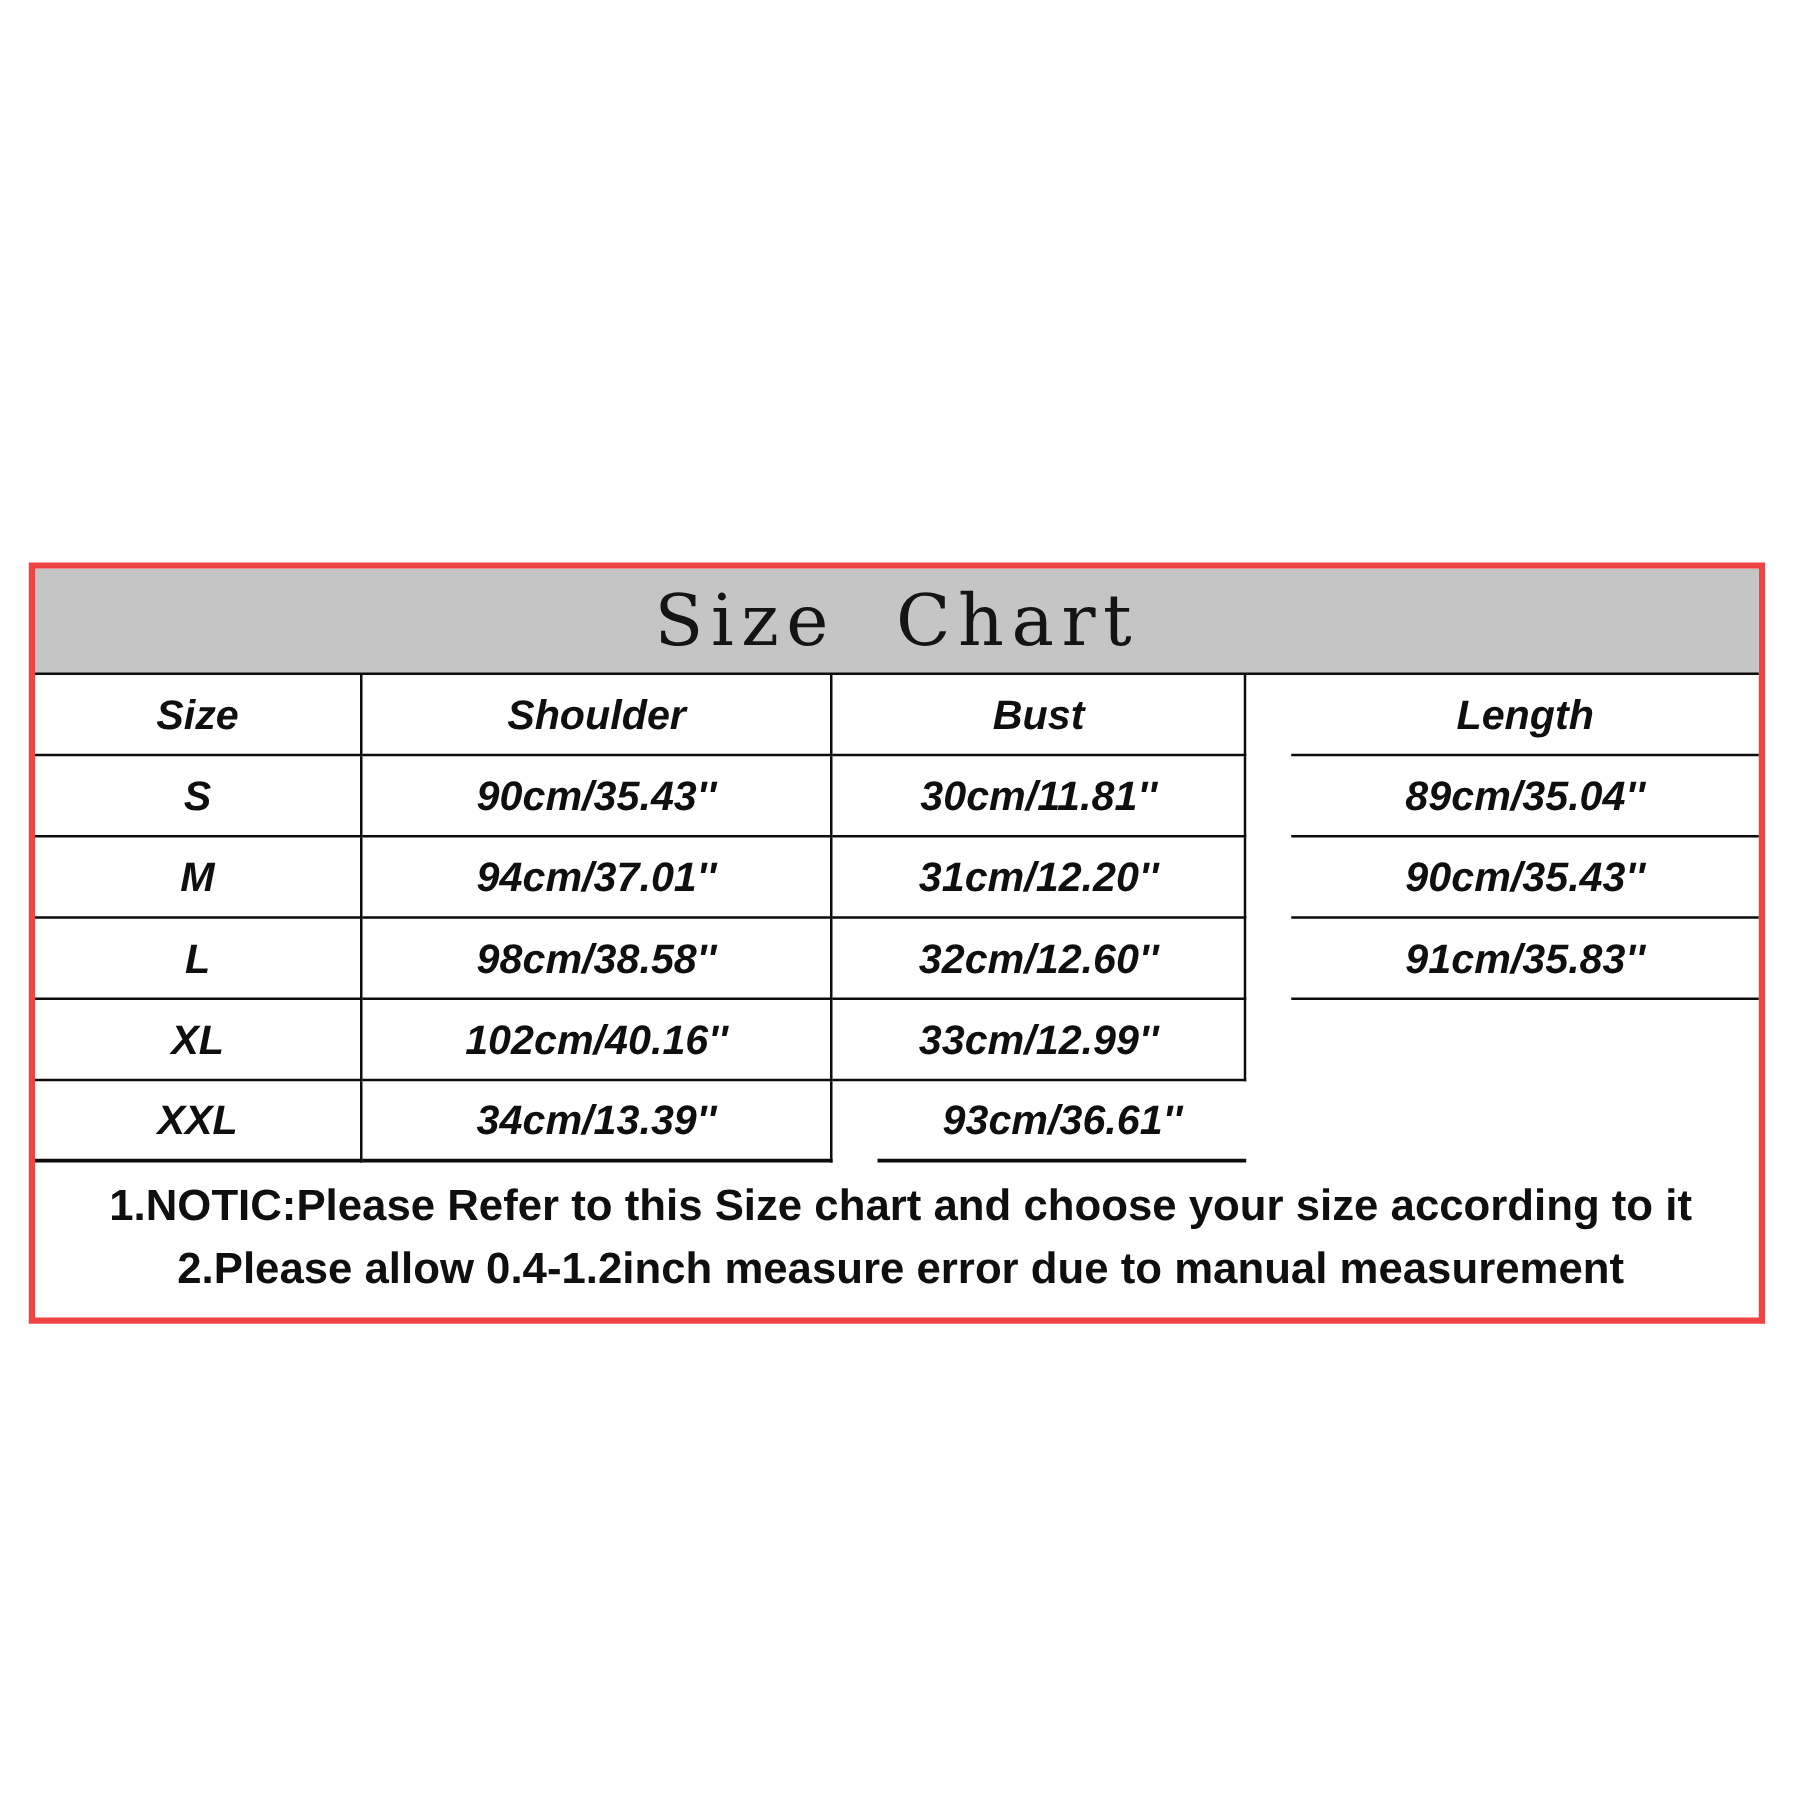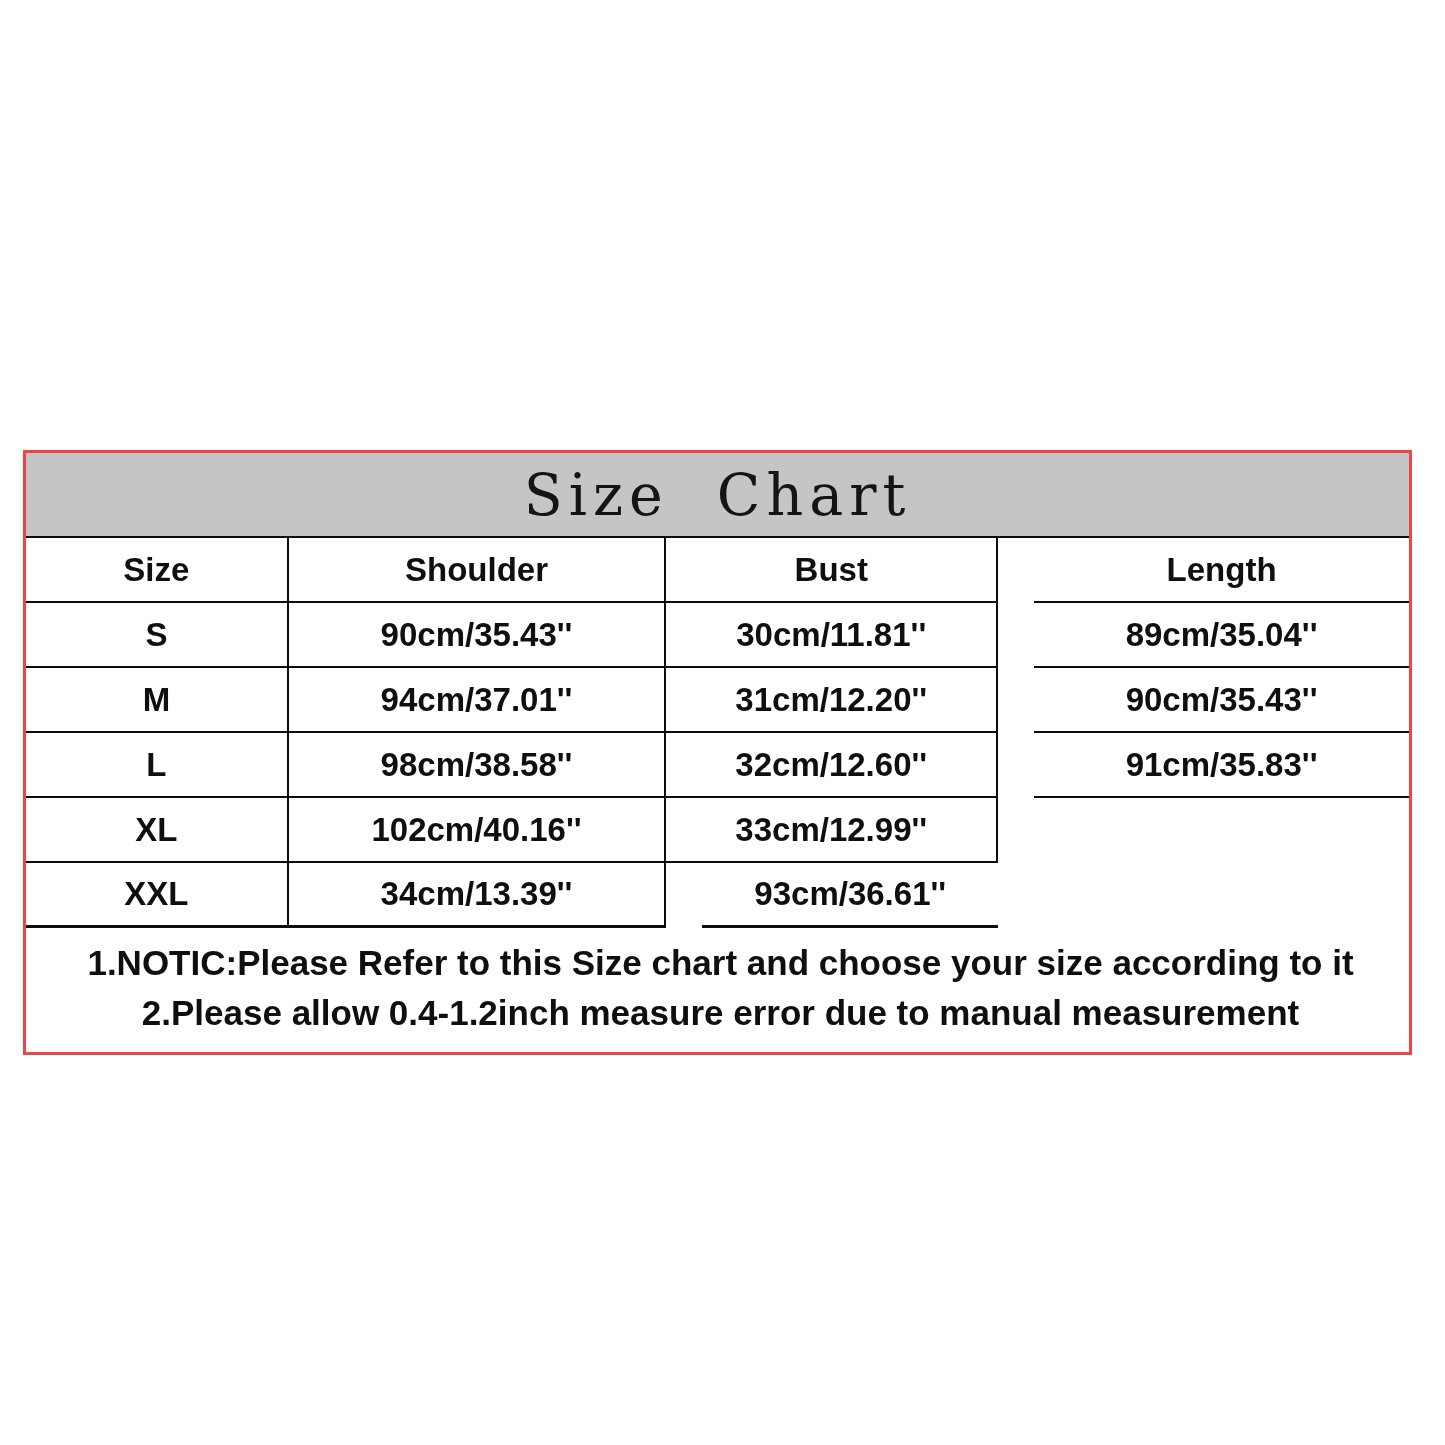--- a/index.html
+++ b/index.html
@@ -15,21 +15,21 @@
     width: 1445px;
     height: 1445px;
     background: #ffffff;
     overflow: hidden;
   }
   .size-chart {
     position: absolute;
     left: 23px;
     top: 450px;
     width: 1389px;
-    border: 3px solid #ef4444;
+    border: 5px solid #ef4444;
     background: #ffffff;
     box-sizing: border-box;
   }
   .title-bar {
     height: 85px;
     background: #c5c5c5;
     border-bottom: 2px solid #0d0d0d;
     display: flex;
     align-items: center;
     justify-content: center;
@@ -55,20 +55,21 @@
     align-items: center;
     justify-content: center;
     border-right: 2px solid #0d0d0d;
     border-bottom: 2px solid #0d0d0d;
     font-weight: bold;
     font-size: 33px;
     color: #0f0f0f;
     box-sizing: border-box;
     white-space: nowrap;
     overflow: hidden;
+    font-style: italic;
   }
   .cell.last {
     border-right: none;
     margin-left: 36px;
   }
   .grid-row.bottom .cell {
     border-bottom: 3px solid #0d0d0d;
   }
   .notes {
     padding: 10px 2px 14px 8px;

